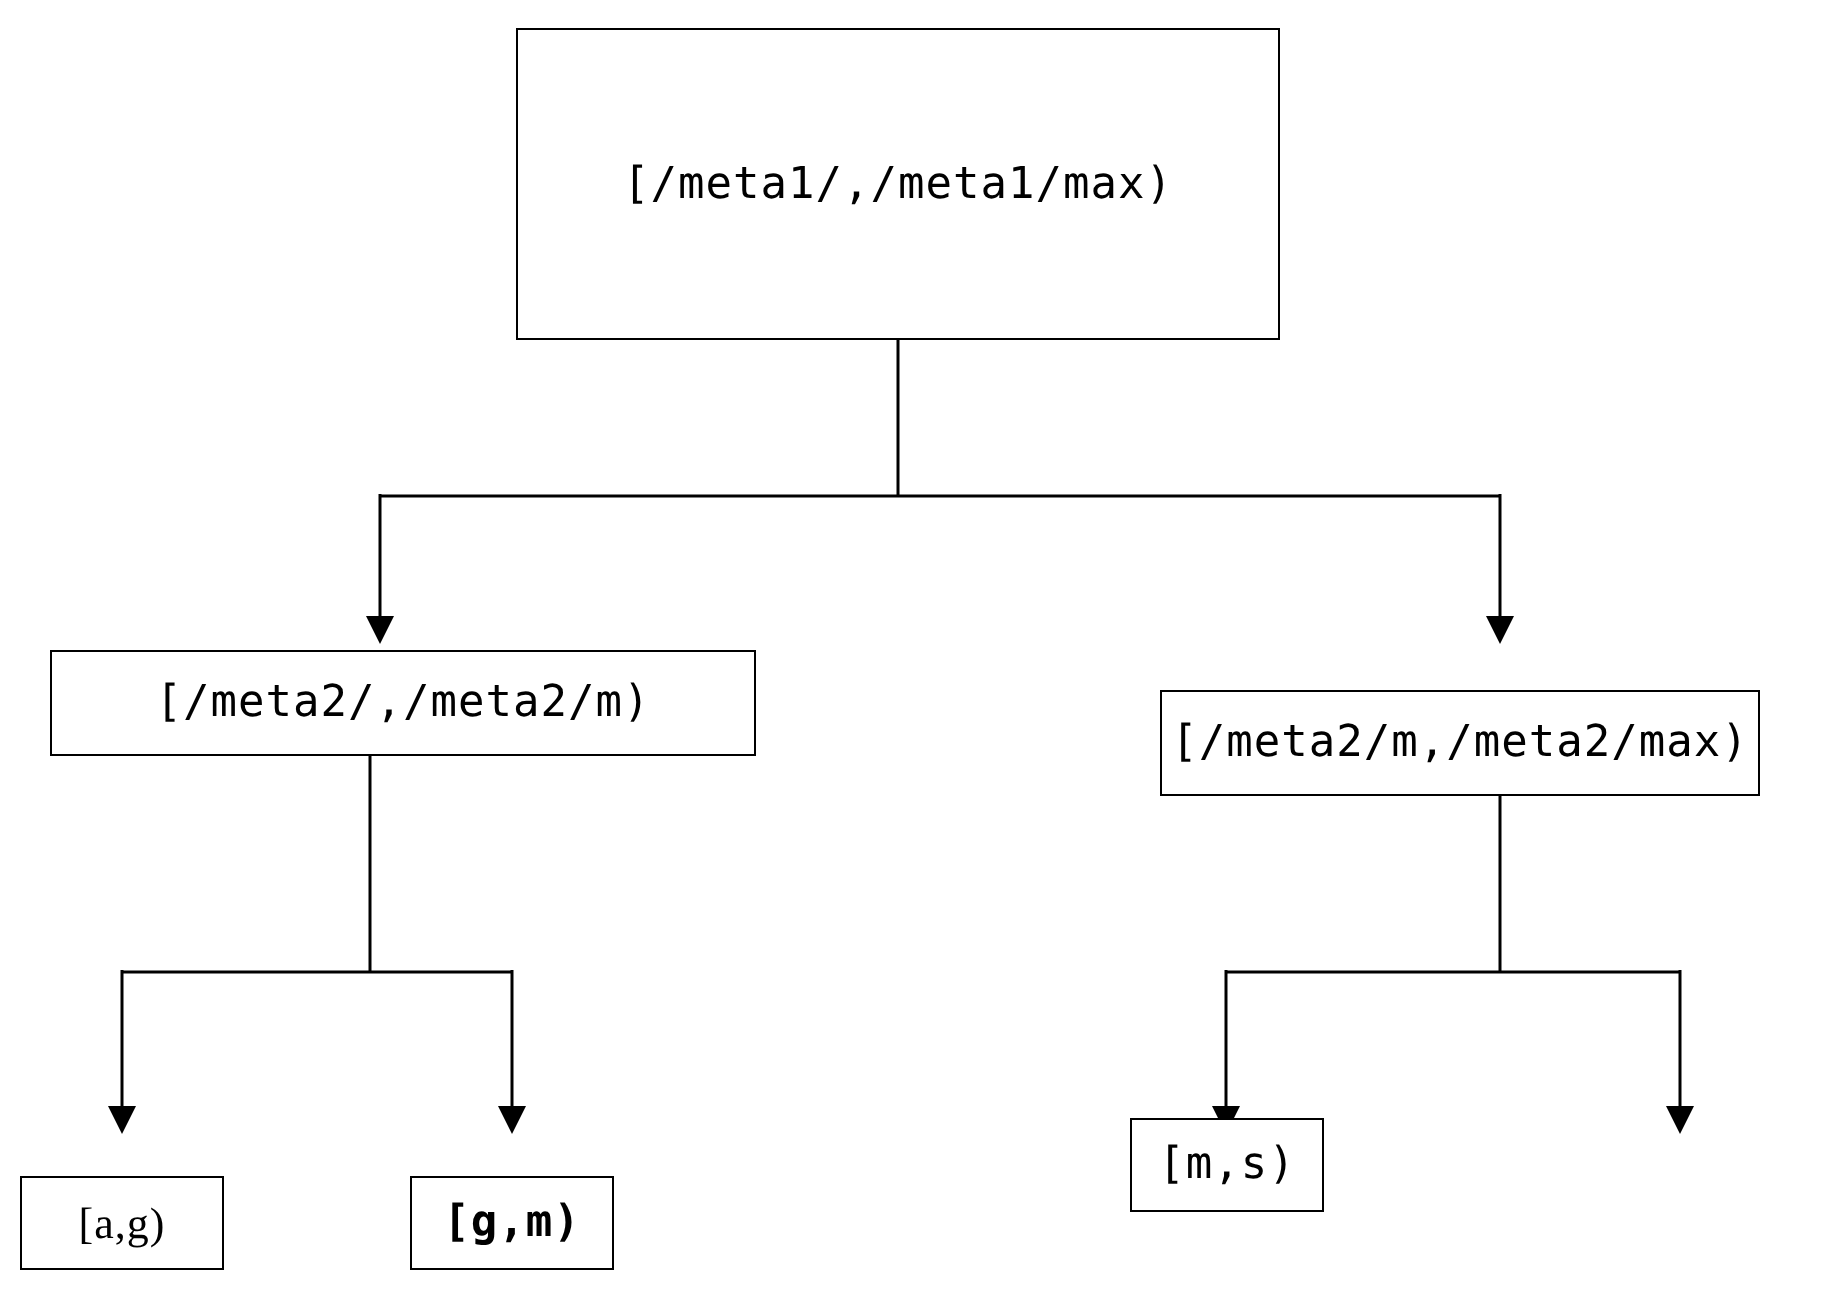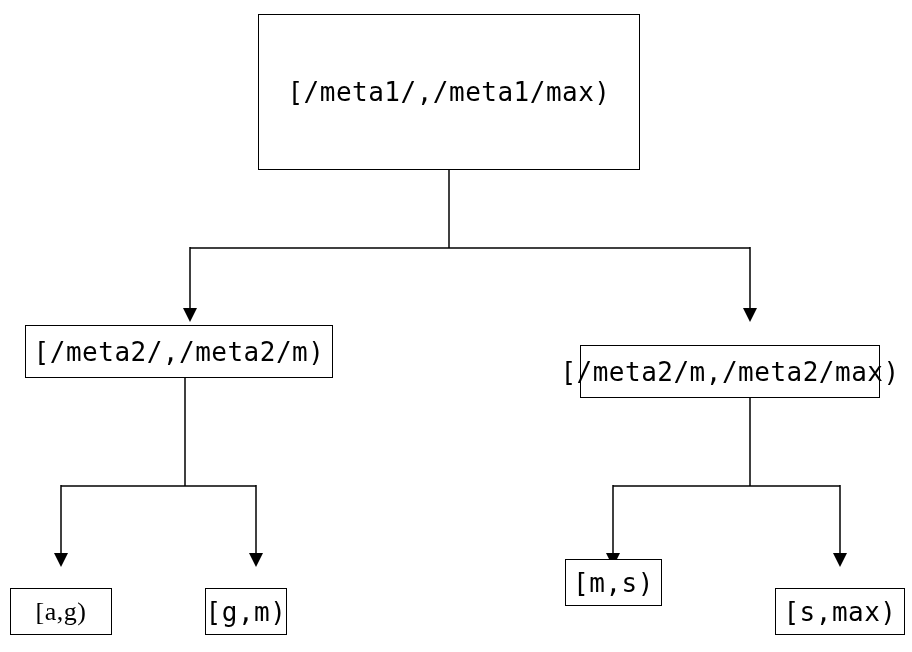--- a/index.html
+++ b/index.html
@@ -24,29 +24,29 @@
     height: 652px;
   }
   .node {
     position: absolute;
     box-sizing: border-box;
     border: 1.5px solid #000;
     background: #ffffff;
     display: flex;
     align-items: center;
     justify-content: center;
-    font-size: 26px;
+    font-size: 22px;
     letter-spacing: 0.5px;
     white-space: nowrap;
   }
   .node-root   { left: 258px; top: 14px;  width: 382px; height: 156px; }
-  .node-l2a    { left: 25px;  top: 325px; width: 308px; height: 53px; justify-content: center;  }
+  .node-l2a    { left: 25px;  top: 325px; width: 353px; height: 53px; justify-content: center;  }
   .node-l2b    { left: 580px; top: 325px; width: 300px; height: 53px; margin-top: 20px;  }
   .node-leaf1  { left: 10px;  top: 588px; width: 102px; height: 47px; font-family: Liberation Serif, serif;  }
-  .node-leaf2  { left: 205px; top: 588px; width: 82px; height: 47px;  }
+  .node-leaf2  { left: 205px; top: 588px; width: 102px; height: 47px; font-weight: bold;  }
   .node-leaf3  { left: 565px; top: 559px; width: 97px;  height: 47px;  }
   .node-leaf4  { left: 775px; top: 588px; width: 130px; height: 47px;  }
   svg line    { stroke: #000; stroke-width: 1.5; }
   svg polygon { fill: #000; stroke: none; }
 </style>
 </head>
 <body>
 
 <div class="canvas">
 
@@ -91,17 +91,14 @@
   </div>
 
   <div class="node node-leaf2">
     <span>[g,m)</span>
   </div>
 
   <div class="node node-leaf3">
     <span>[m,s)</span>
   </div>
 
-  <div class="node node-leaf4">
-    <span>[s,max)</span>
-  </div>
 
 </div>
 
 </body></html>

